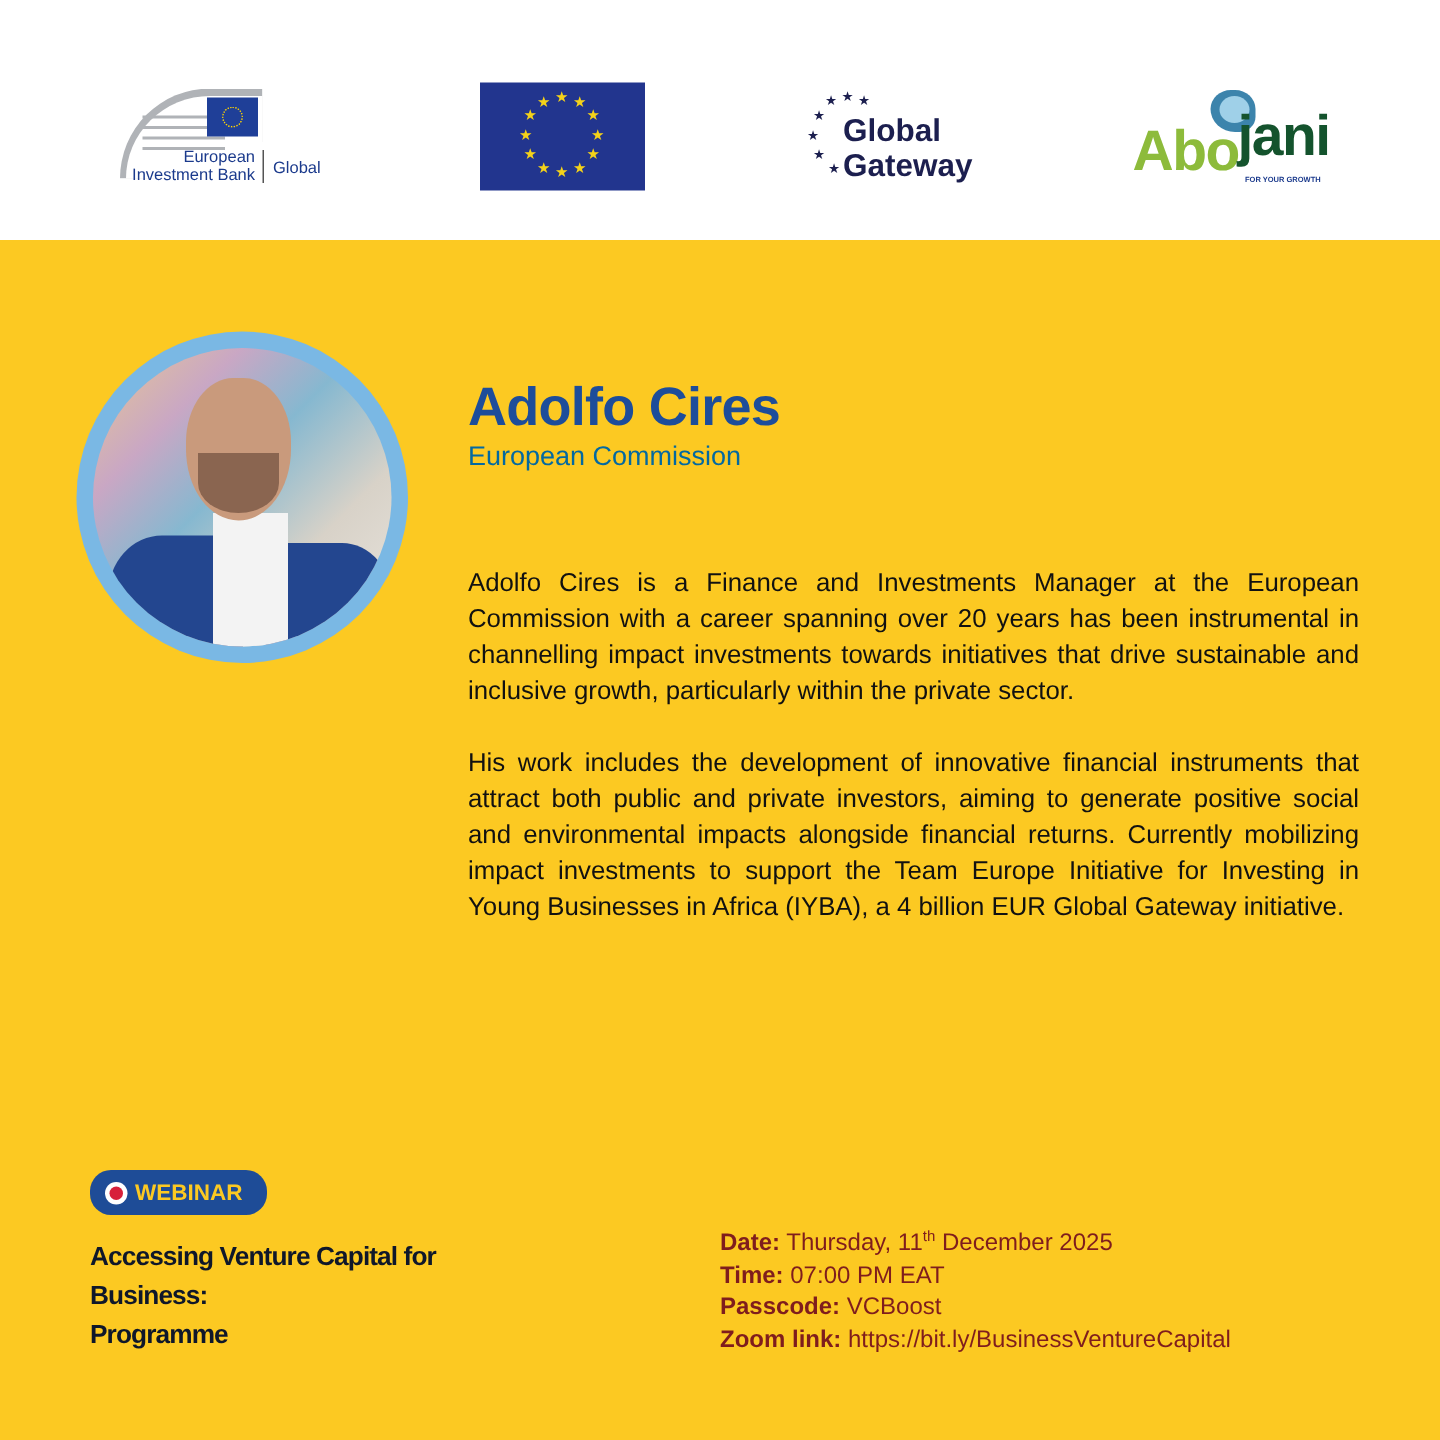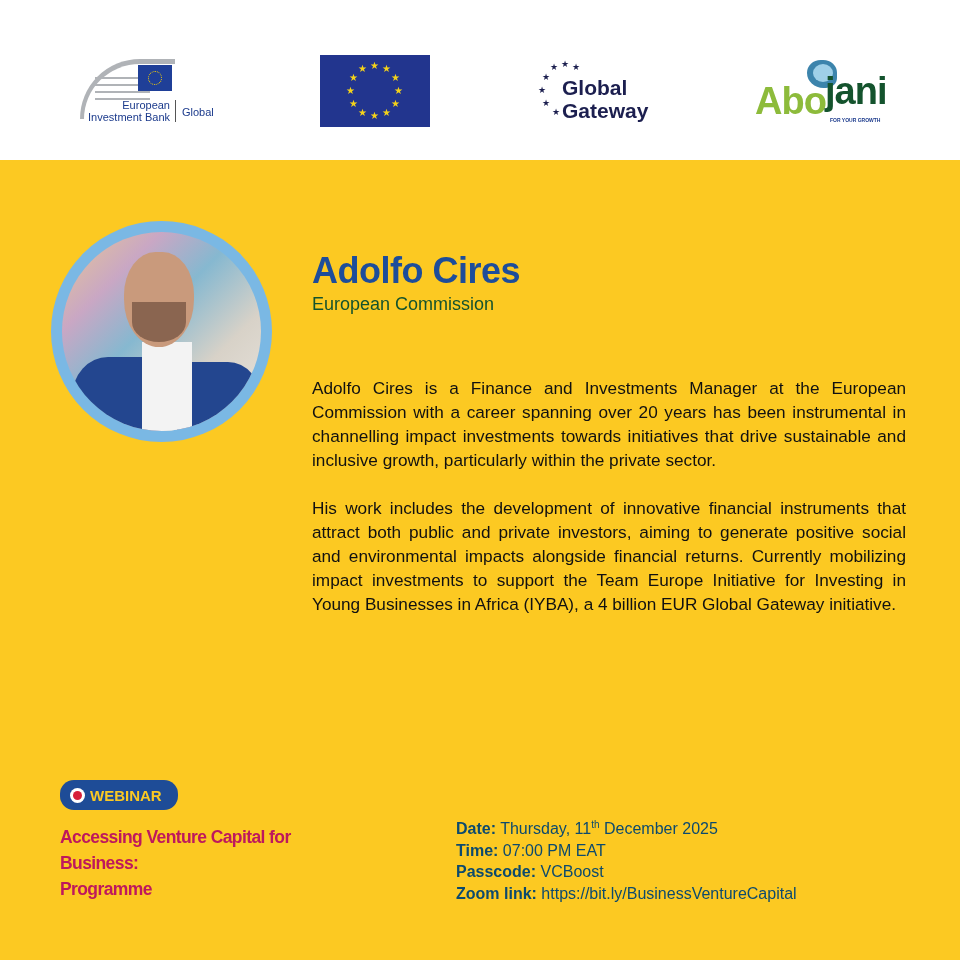--- a/index.html
+++ b/index.html
@@ -35,30 +35,30 @@
   .photo { position:absolute; left:51px; top:221px; width:221px; height:221px; border-radius:50%; background:#7ab8e4; }
   .photo .inner { position:absolute; left:11px; top:11px; width:199px; height:199px; border-radius:50%; overflow:hidden;
     background:linear-gradient(135deg,#e8c891 0%, #c9a7c4 25%, #86b8d0 45%, #d8d2c8 70%, #e9e5df 100%); }
   .photo .face { position:absolute; left:62px; top:20px; width:70px; height:95px; border-radius:45% 45% 50% 50%; background:#c99a7c; }
   .photo .beard { position:absolute; left:70px; top:70px; width:54px; height:40px; border-radius:0 0 50% 50%; background:#8a6550; }
   .photo .shirt { position:absolute; left:80px; top:110px; width:50px; height:100px; background:#f3f3f3; }
   .photo .jacketL { position:absolute; left:10px; top:125px; width:90px; height:100px; border-radius:40% 10% 0 0; background:#23468f; }
   .photo .jacketR { position:absolute; left:115px; top:130px; width:85px; height:100px; border-radius:10% 40% 0 0; background:#23468f; }
   
   .name { position:absolute; left:312px; top:250px; color:#1d4d9a; font-weight:bold; font-size:36px; letter-spacing:-0.5px; }
-  .role { position:absolute; left:312px; top:292px; color:#14532d; font-size:18px; line-height:25px; }
+  .role { position:absolute; left:312px; top:292px; color:#0369a1; font-size:18px; line-height:25px; }
   .bio { position:absolute; left:312px; top:376px; width:594px; color:#111; font-size:17.2px; line-height:24px; text-align:justify; }
   .bio p + p { margin-top:24px; }
   
   .badge { position:absolute; left:60px; top:780px; width:118px; height:30px; background:#1e4c97; border-radius:14px; }
   .badge .dot { position:absolute; left:10px; top:8px; width:15px; height:15px; border-radius:50%; background:#fff; }
   .badge .dot::after { content:""; position:absolute; left:3px; top:3px; width:9px; height:9px; border-radius:50%; background:#d71f3a; }
   .badge .lbl { position:absolute; left:30px; top:7px; color:#fcc922; font-weight:bold; font-size:15px; }
-  .wtitle { position:absolute; left:60px; top:824px; width:320px; color:#be185d; font-weight:bold; font-size:17.5px; line-height:26px; letter-spacing:-0.6px; }
-  .details { position:absolute; left:456px; top:818px; color:#0c4a6e; font-size:16px; line-height:21.5px; }
+  .wtitle { position:absolute; left:60px; top:824px; width:320px; color:#0f172a; font-weight:bold; font-size:17.5px; line-height:26px; letter-spacing:-0.6px; }
+  .details { position:absolute; left:480px; top:818px; color:#7f1d1d; font-size:16px; line-height:21.5px; }
   .details b { font-weight:bold; }
   .details sup { font-size:10px; vertical-align:6px; line-height:0; }
 </style>
 </head>
 <body>
 
 <div class="header">
   <div class="logo eib">
     <div class="arc"></div>
     <div class="lines">

